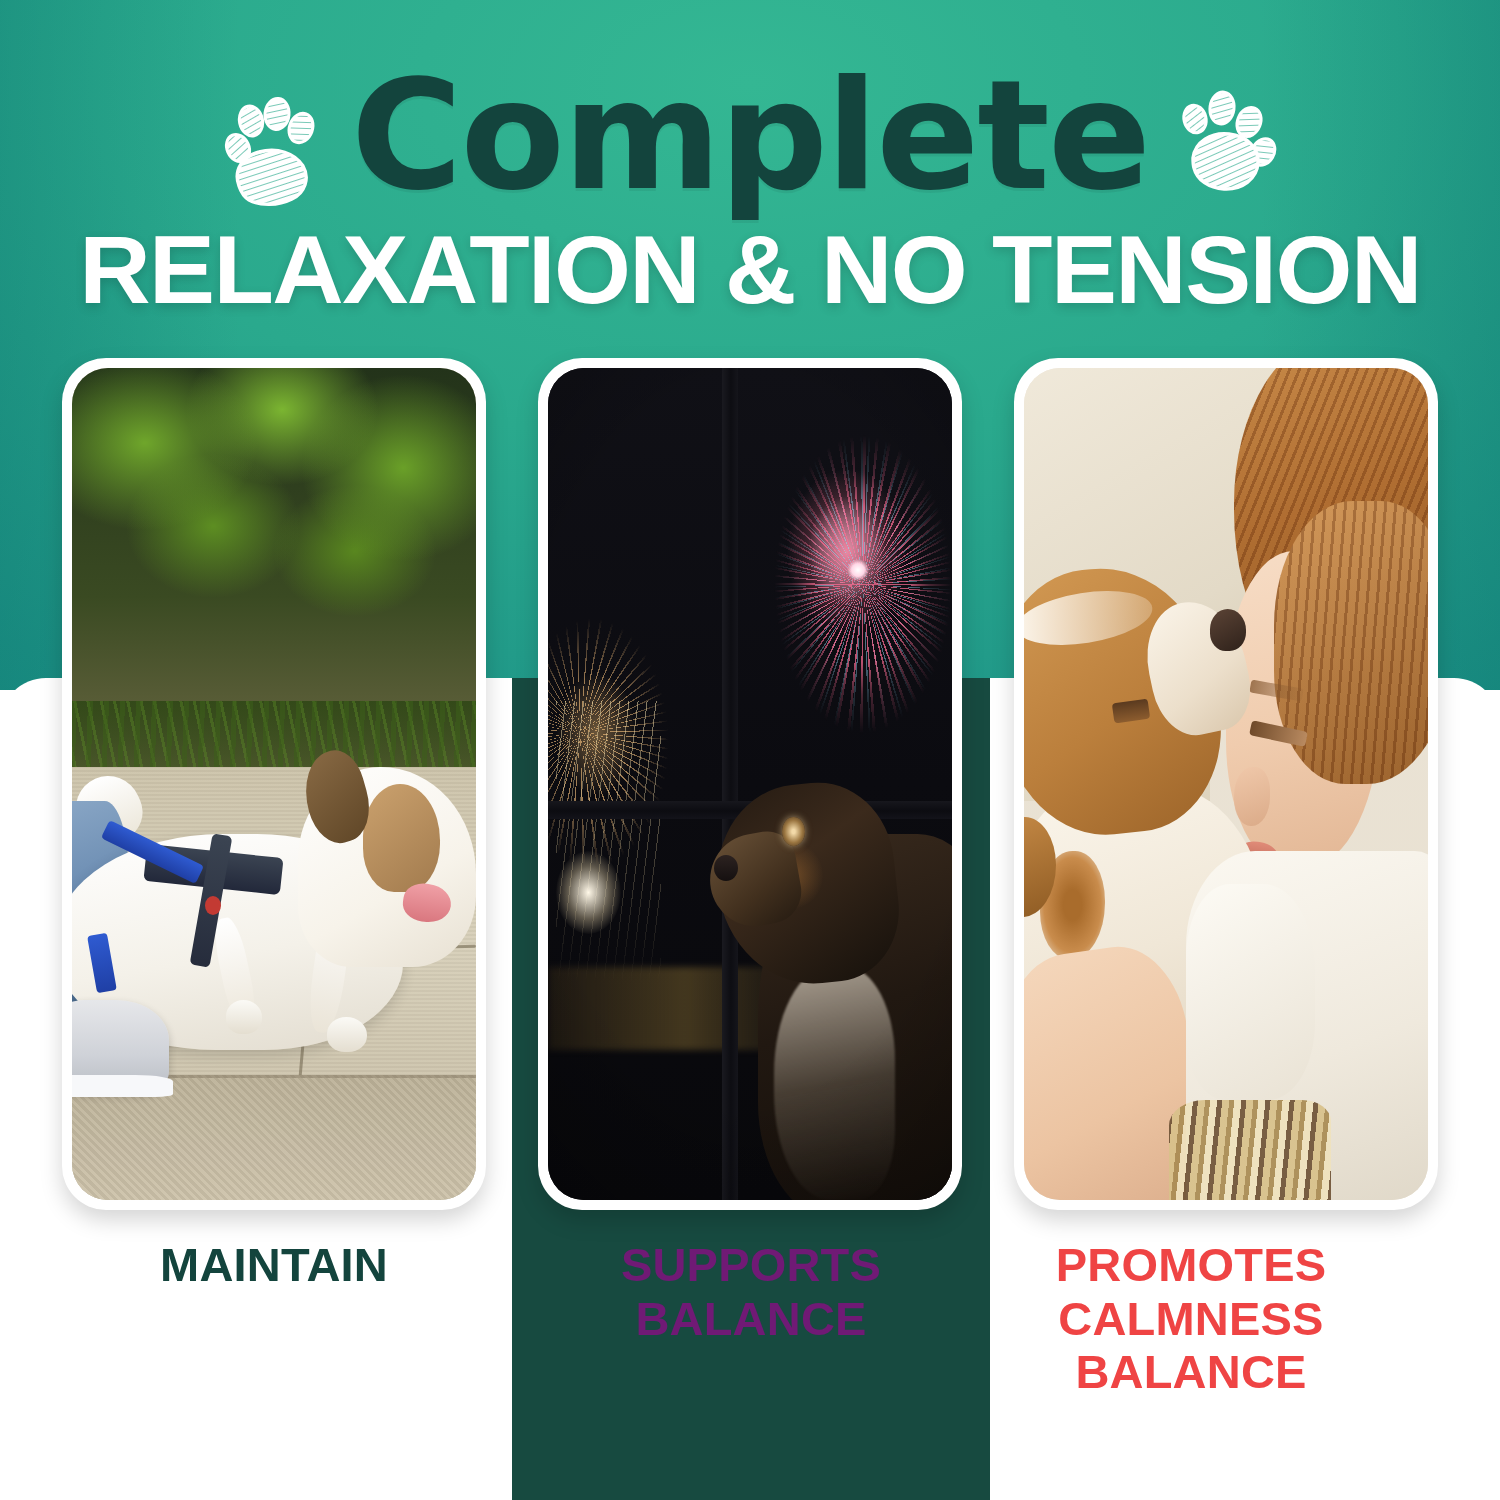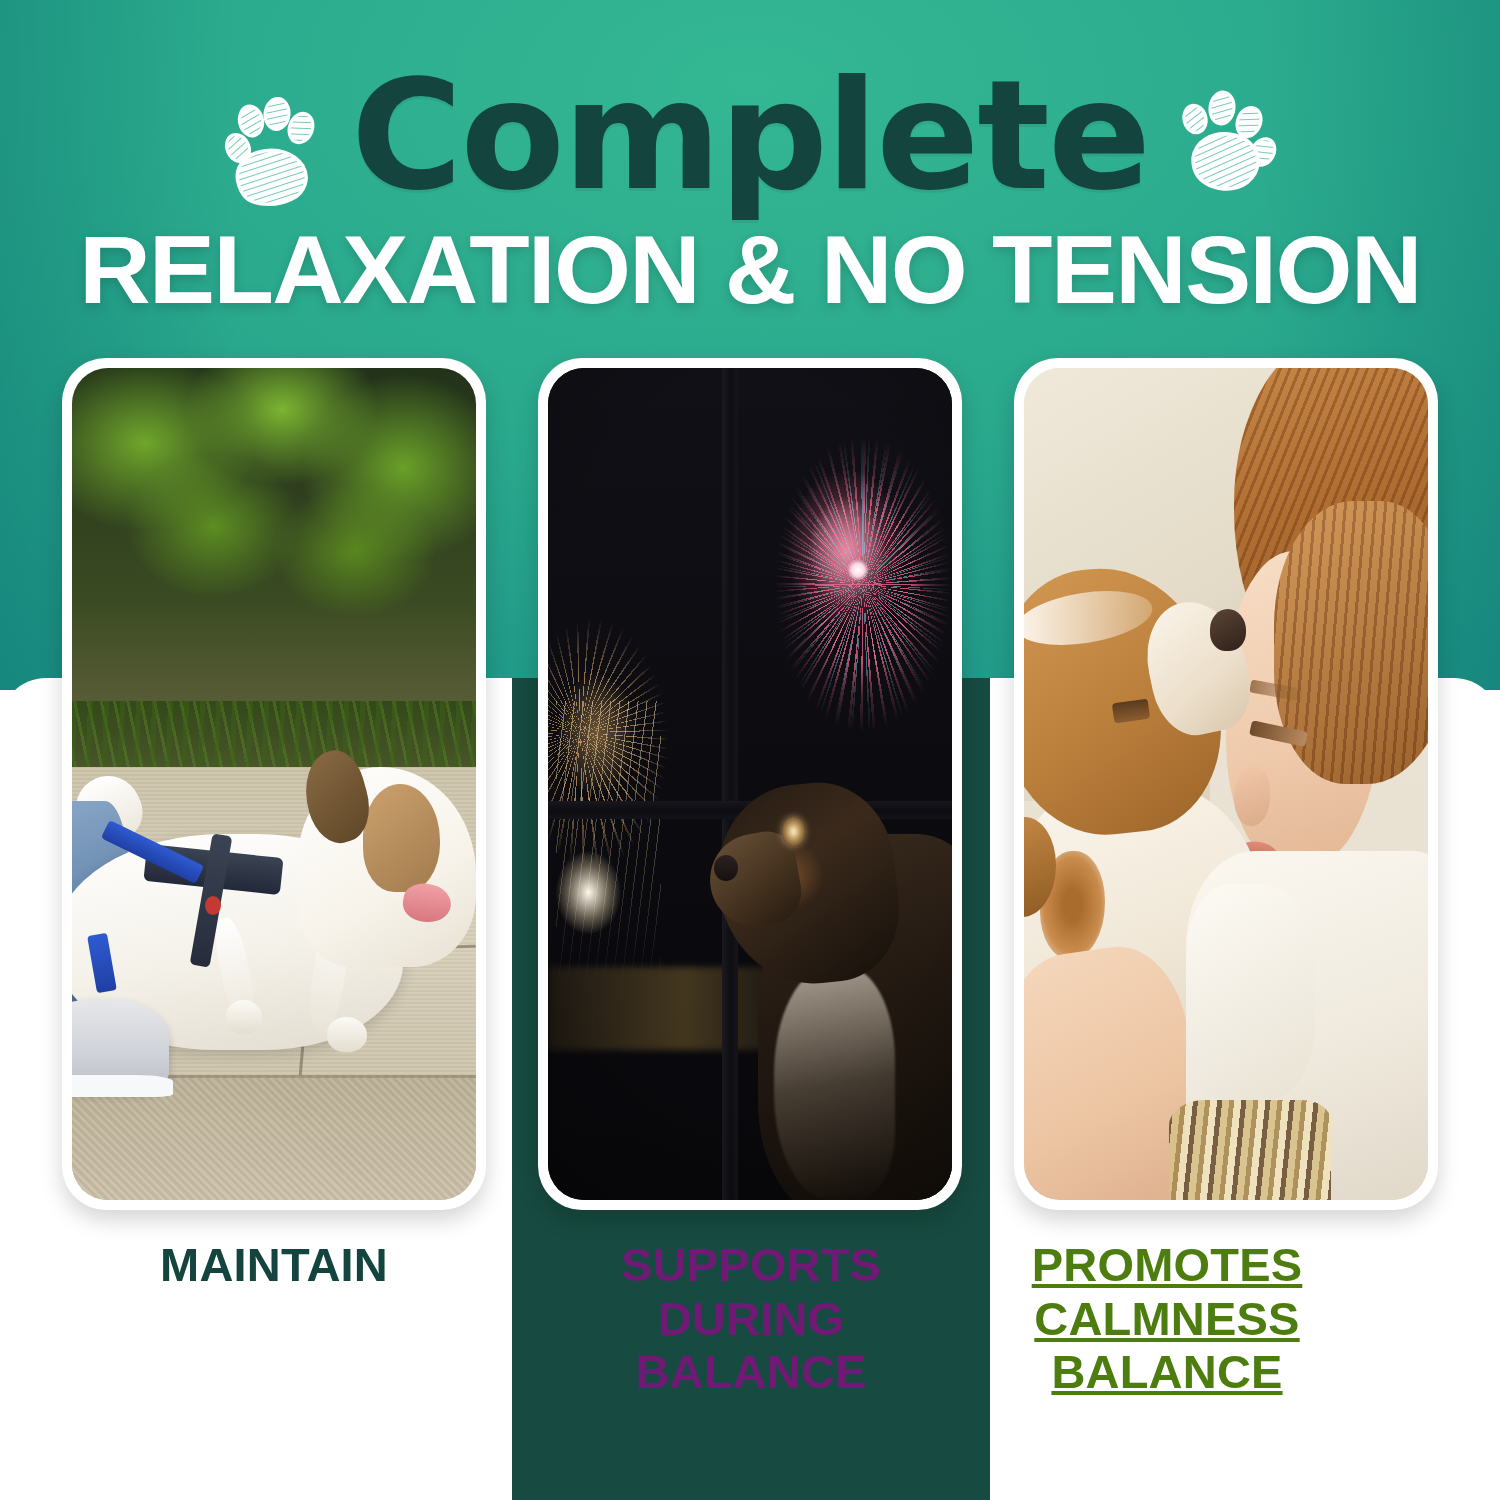--- a/index.html
+++ b/index.html
@@ -453,21 +453,21 @@
     position:absolute; width:430px;
     text-align:center;
     font-family:"Liberation Sans", sans-serif;
     font-weight:700;
     font-size:47px;
     line-height:1.14;
     letter-spacing:.2px;
   }
   .cap1 { left:59px;   top:1238px; color:#13443D; }
   .cap2 { left:536px;  top:1238px; color:#701a75; }
-  .cap3 { left:952px; top:1238px; color:#4d7c0f;text-decoration:underline; }
+  .cap3 { left:976px; top:1238px; color:#ef4444; }
 </style>
 </head>
 <body>
 
 <div id="stage">
 
   <div class="banner"></div>
   <div class="banner-fade"></div>
 
   <div class="sheet"></div>
@@ -592,21 +592,20 @@
       </div>
     </div>
   </div>
 
   <div class="caption cap1">
     <div>MAINTAIN</div>
   </div>
 
   <div class="caption cap2">
     <div>SUPPORTS</div>
-    <div>DURING</div>
     <div>BALANCE</div>
   </div>
 
   <div class="caption cap3">
     <div>PROMOTES</div>
     <div>CALMNESS</div>
     <div>BALANCE</div>
   </div>
 
 </div>

